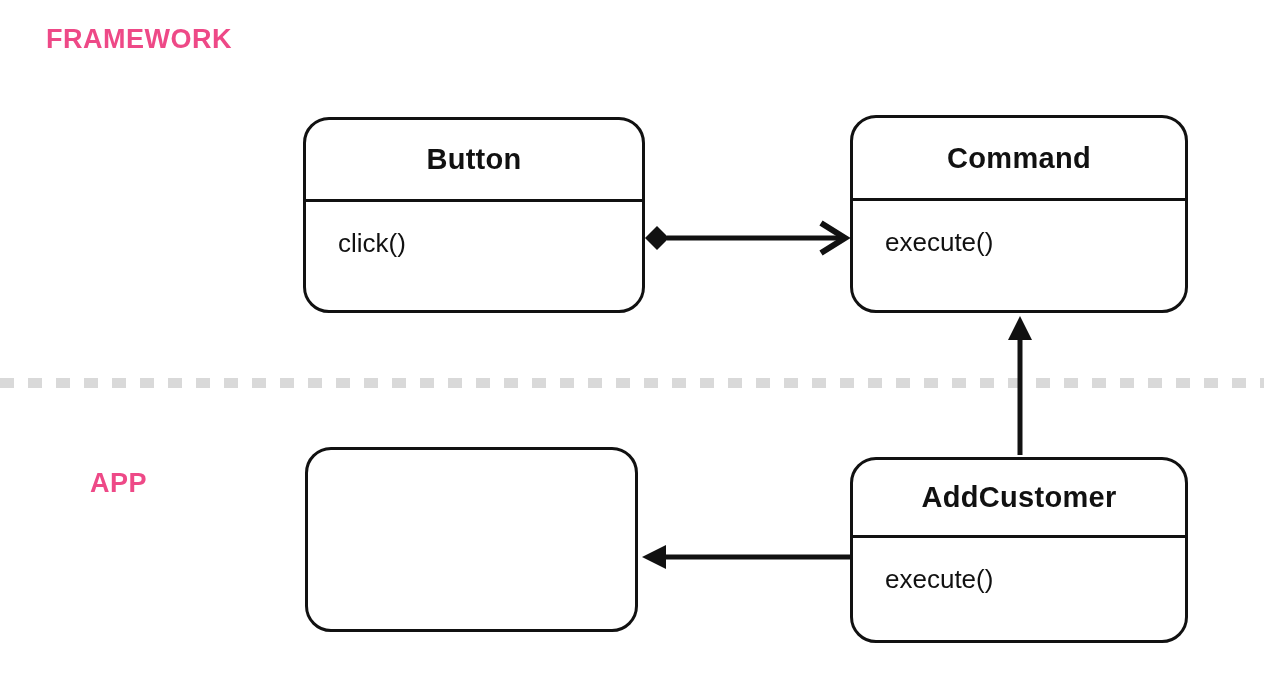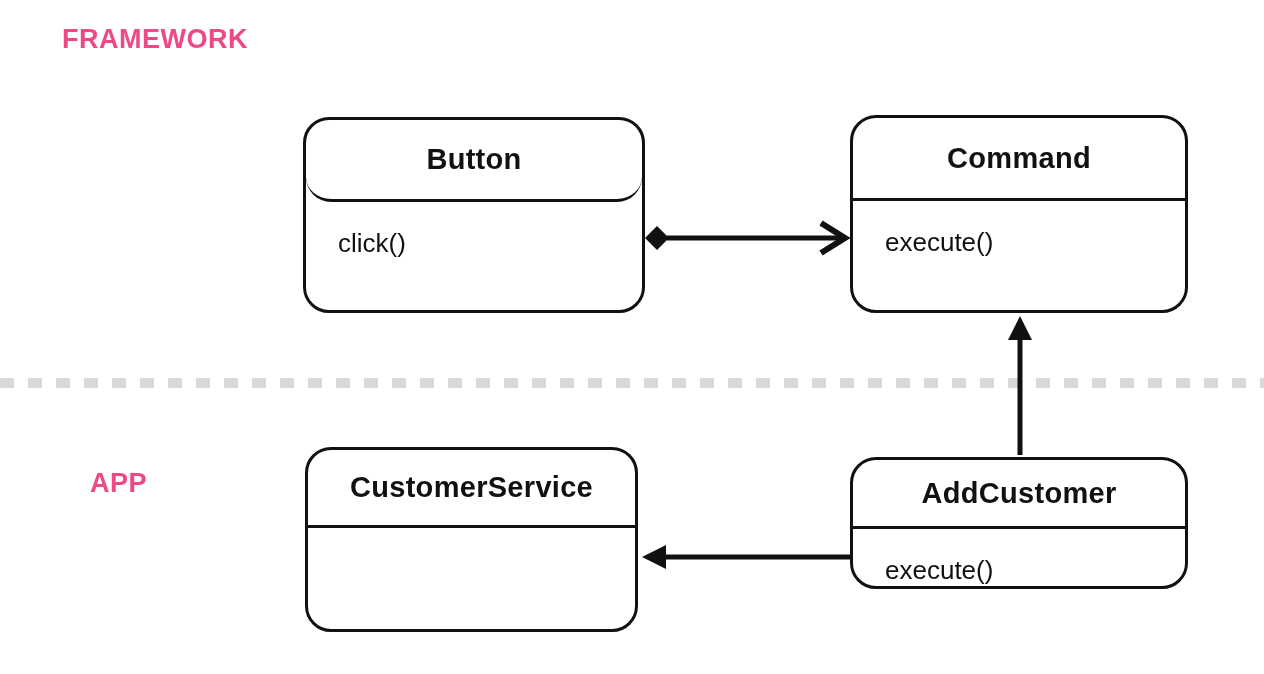--- a/index.html
+++ b/index.html
@@ -20,21 +20,21 @@
     overflow: hidden;
   }
 
   .layer-label {
     position: absolute;
     color: var(--accent);
     font-size: 27px;
     font-weight: 700;
     letter-spacing: 0.5px;
   }
-  .layer-label.framework { left: 62px; top: 24px; text-align: right; }
+  .layer-label.framework { left: 46px; top: 24px; text-align: right; }
   .layer-label.app { left: 46px; top: 468px; margin-left: 44px; }
 
   .dashed-divider {
     position: absolute;
     left: 0;
     top: 378px;
     width: 1264px;
     height: 10px;
     background: repeating-linear-gradient(
       to right,
@@ -66,26 +66,26 @@
     padding: 26px 0 0 32px;
   }
   .class-box .method {
     font-size: 26px;
     font-weight: 500;
     color: var(--ink);
   }
 
   
   .box-button           { left: 303px; top: 117px; width: 342px; height: 196px; }
-  .box-button .class-title          { height: 82px; border-radius: 25px; }
+  .box-button .class-title          { height: 82px; }
   .box-command          { left: 850px; top: 115px; width: 338px; height: 198px; }
   .box-command .class-title         { height: 83px; text-align: right; }
   .box-customer-service { left: 305px; top: 447px; width: 333px; height: 185px; }
   .box-customer-service .class-title{ height: 78px; }
-  .box-add-customer     { left: 850px; top: 457px; width: 338px; height: 132px; }
+  .box-add-customer     { left: 850px; top: 457px; width: 338px; height: 186px; }
   .box-add-customer .class-title    { height: 78px; }
 
   .arrow-layer {
     position: absolute;
     inset: 0;
     width: 1264px;
     height: 674px;
     pointer-events: none;
     color: var(--ink);
   }
@@ -109,21 +109,20 @@
   </div>
 
   <div class="class-box box-command">
     <div class="class-title">Command</div>
     <div class="class-methods">
       <div class="method">execute()</div>
     </div>
   </div>
 
   <div class="class-box box-customer-service">
-    <div class="class-title">CustomerService</div>
   </div>
 
   <div class="class-box box-add-customer">
     <div class="class-title">AddCustomer</div>
     <div class="class-methods">
       <div class="method">execute()</div>
     </div>
   </div>
 
   <svg class="arrow-layer" viewBox="0 0 1264 674" xmlns="http://www.w3.org/2000/svg">

